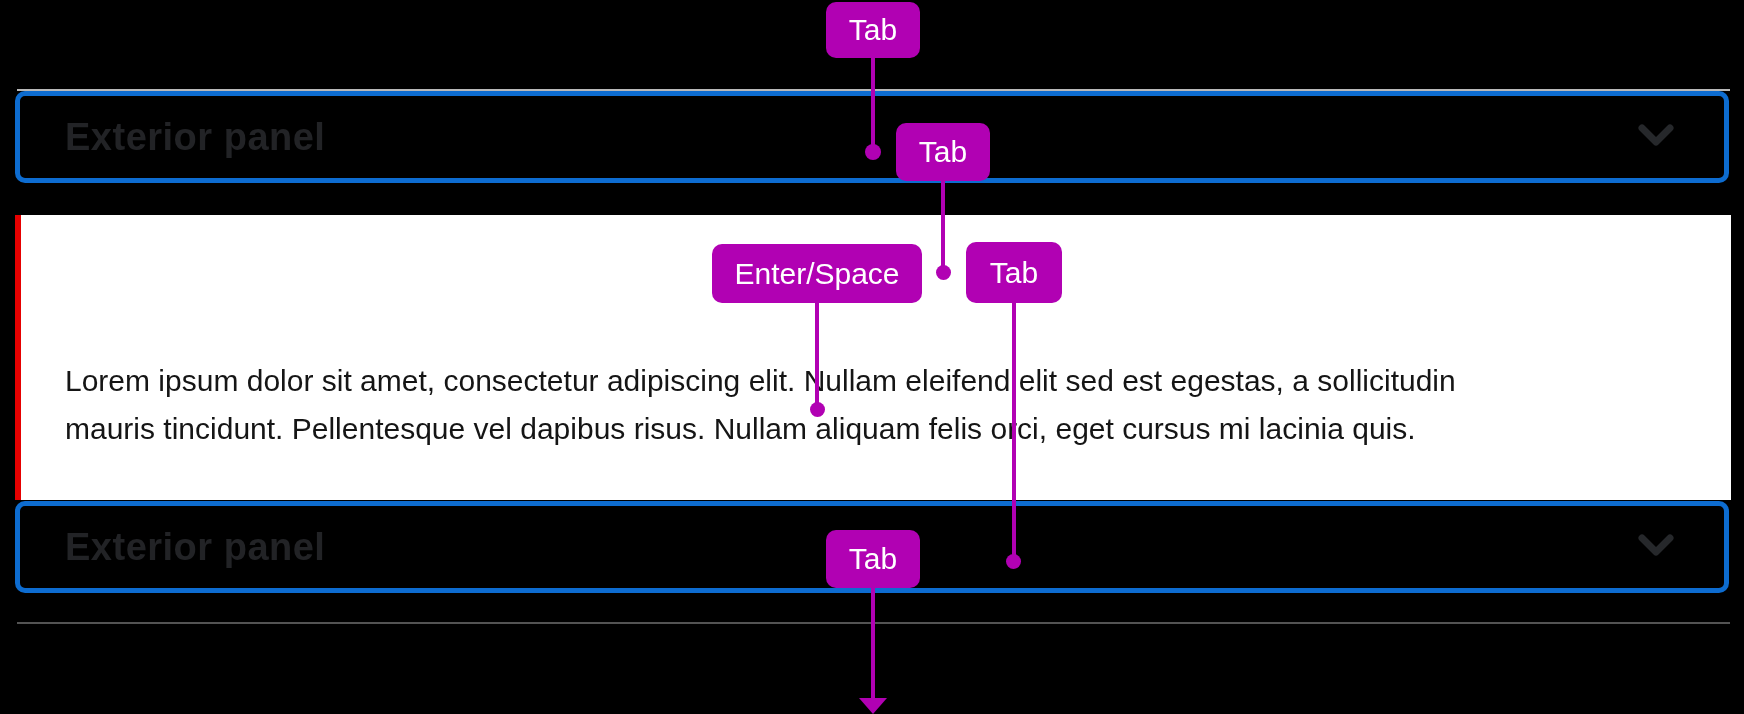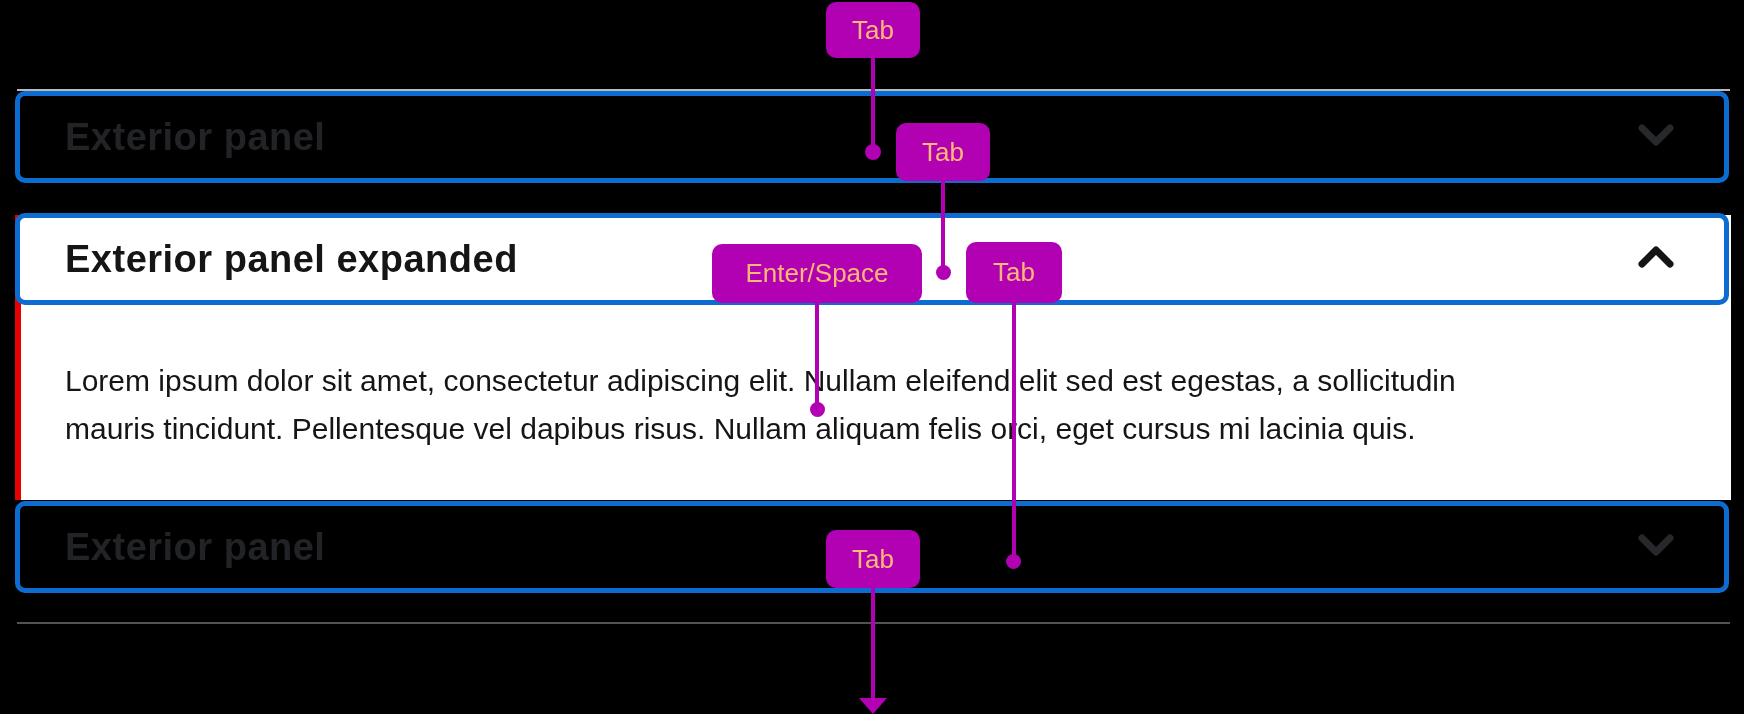--- a/index.html
+++ b/index.html
@@ -69,26 +69,26 @@
     color: #151515;
     font-size: 30px;
     line-height: 48px;
   }
   .panel-body .line { white-space: nowrap; }
 
   
   .badge {
     position: absolute;
     background: #b101b3;
-    color: #fdba74;
+    color: #ffffff;
     border-radius: 10px;
     display: flex;
     align-items: center;
     justify-content: center;
-    font-size: 26px;
+    font-size: 30px;
     z-index: 5;
     white-space: nowrap;
   }
   #badge-tab-1 { left: 826px; top: 2px;   width: 94px;  height: 56px; }
   #badge-tab-2 { left: 896px; top: 123px; width: 94px;  height: 58px; }
   #badge-enter { left: 712px; top: 244px; width: 210px; height: 59px; }
   #badge-tab-3 { left: 966px; top: 242px; width: 96px;  height: 61px; }
   #badge-tab-4 { left: 826px; top: 530px; width: 94px;  height: 58px; }
 
   
@@ -141,28 +141,20 @@
     <span class="panel-label">Exterior panel</span>
     <span class="chev" style="color:#26282b;">
       <svg width="36" height="24" viewBox="0 0 36 24">
           <path d="M4 5 L18 19 L32 5" fill="none" stroke="currentColor" stroke-width="7" stroke-linecap="round" stroke-linejoin="round"></path>
         </svg>
     </span>
   </div>
 
   <div class="expanded-bg"></div>
 
-  <div class="panel light" style="top: 213px;">
-    <span class="panel-label">Exterior panel expanded</span>
-    <span class="chev" style="color:#151515;">
-      <svg width="36" height="24" viewBox="0 0 36 24">
-          <path d="M4 19 L18 5 L32 19" fill="none" stroke="currentColor" stroke-width="7" stroke-linecap="round" stroke-linejoin="round"></path>
-        </svg>
-    </span>
-  </div>
 
   <div class="panel-body">
     <div class="line">Lorem ipsum dolor sit amet, consectetur adipiscing elit. Nullam eleifend elit sed est egestas, a sollicitudin</div>
     <div class="line">mauris tincidunt. Pellentesque vel dapibus risus. Nullam aliquam felis orci, eget cursus mi lacinia quis.</div>
   </div>
 
   <div class="panel dark" style="top: 501px;">
     <span class="panel-label">Exterior panel</span>
     <span class="chev" style="color:#26282b;">
       <svg width="36" height="24" viewBox="0 0 36 24">

